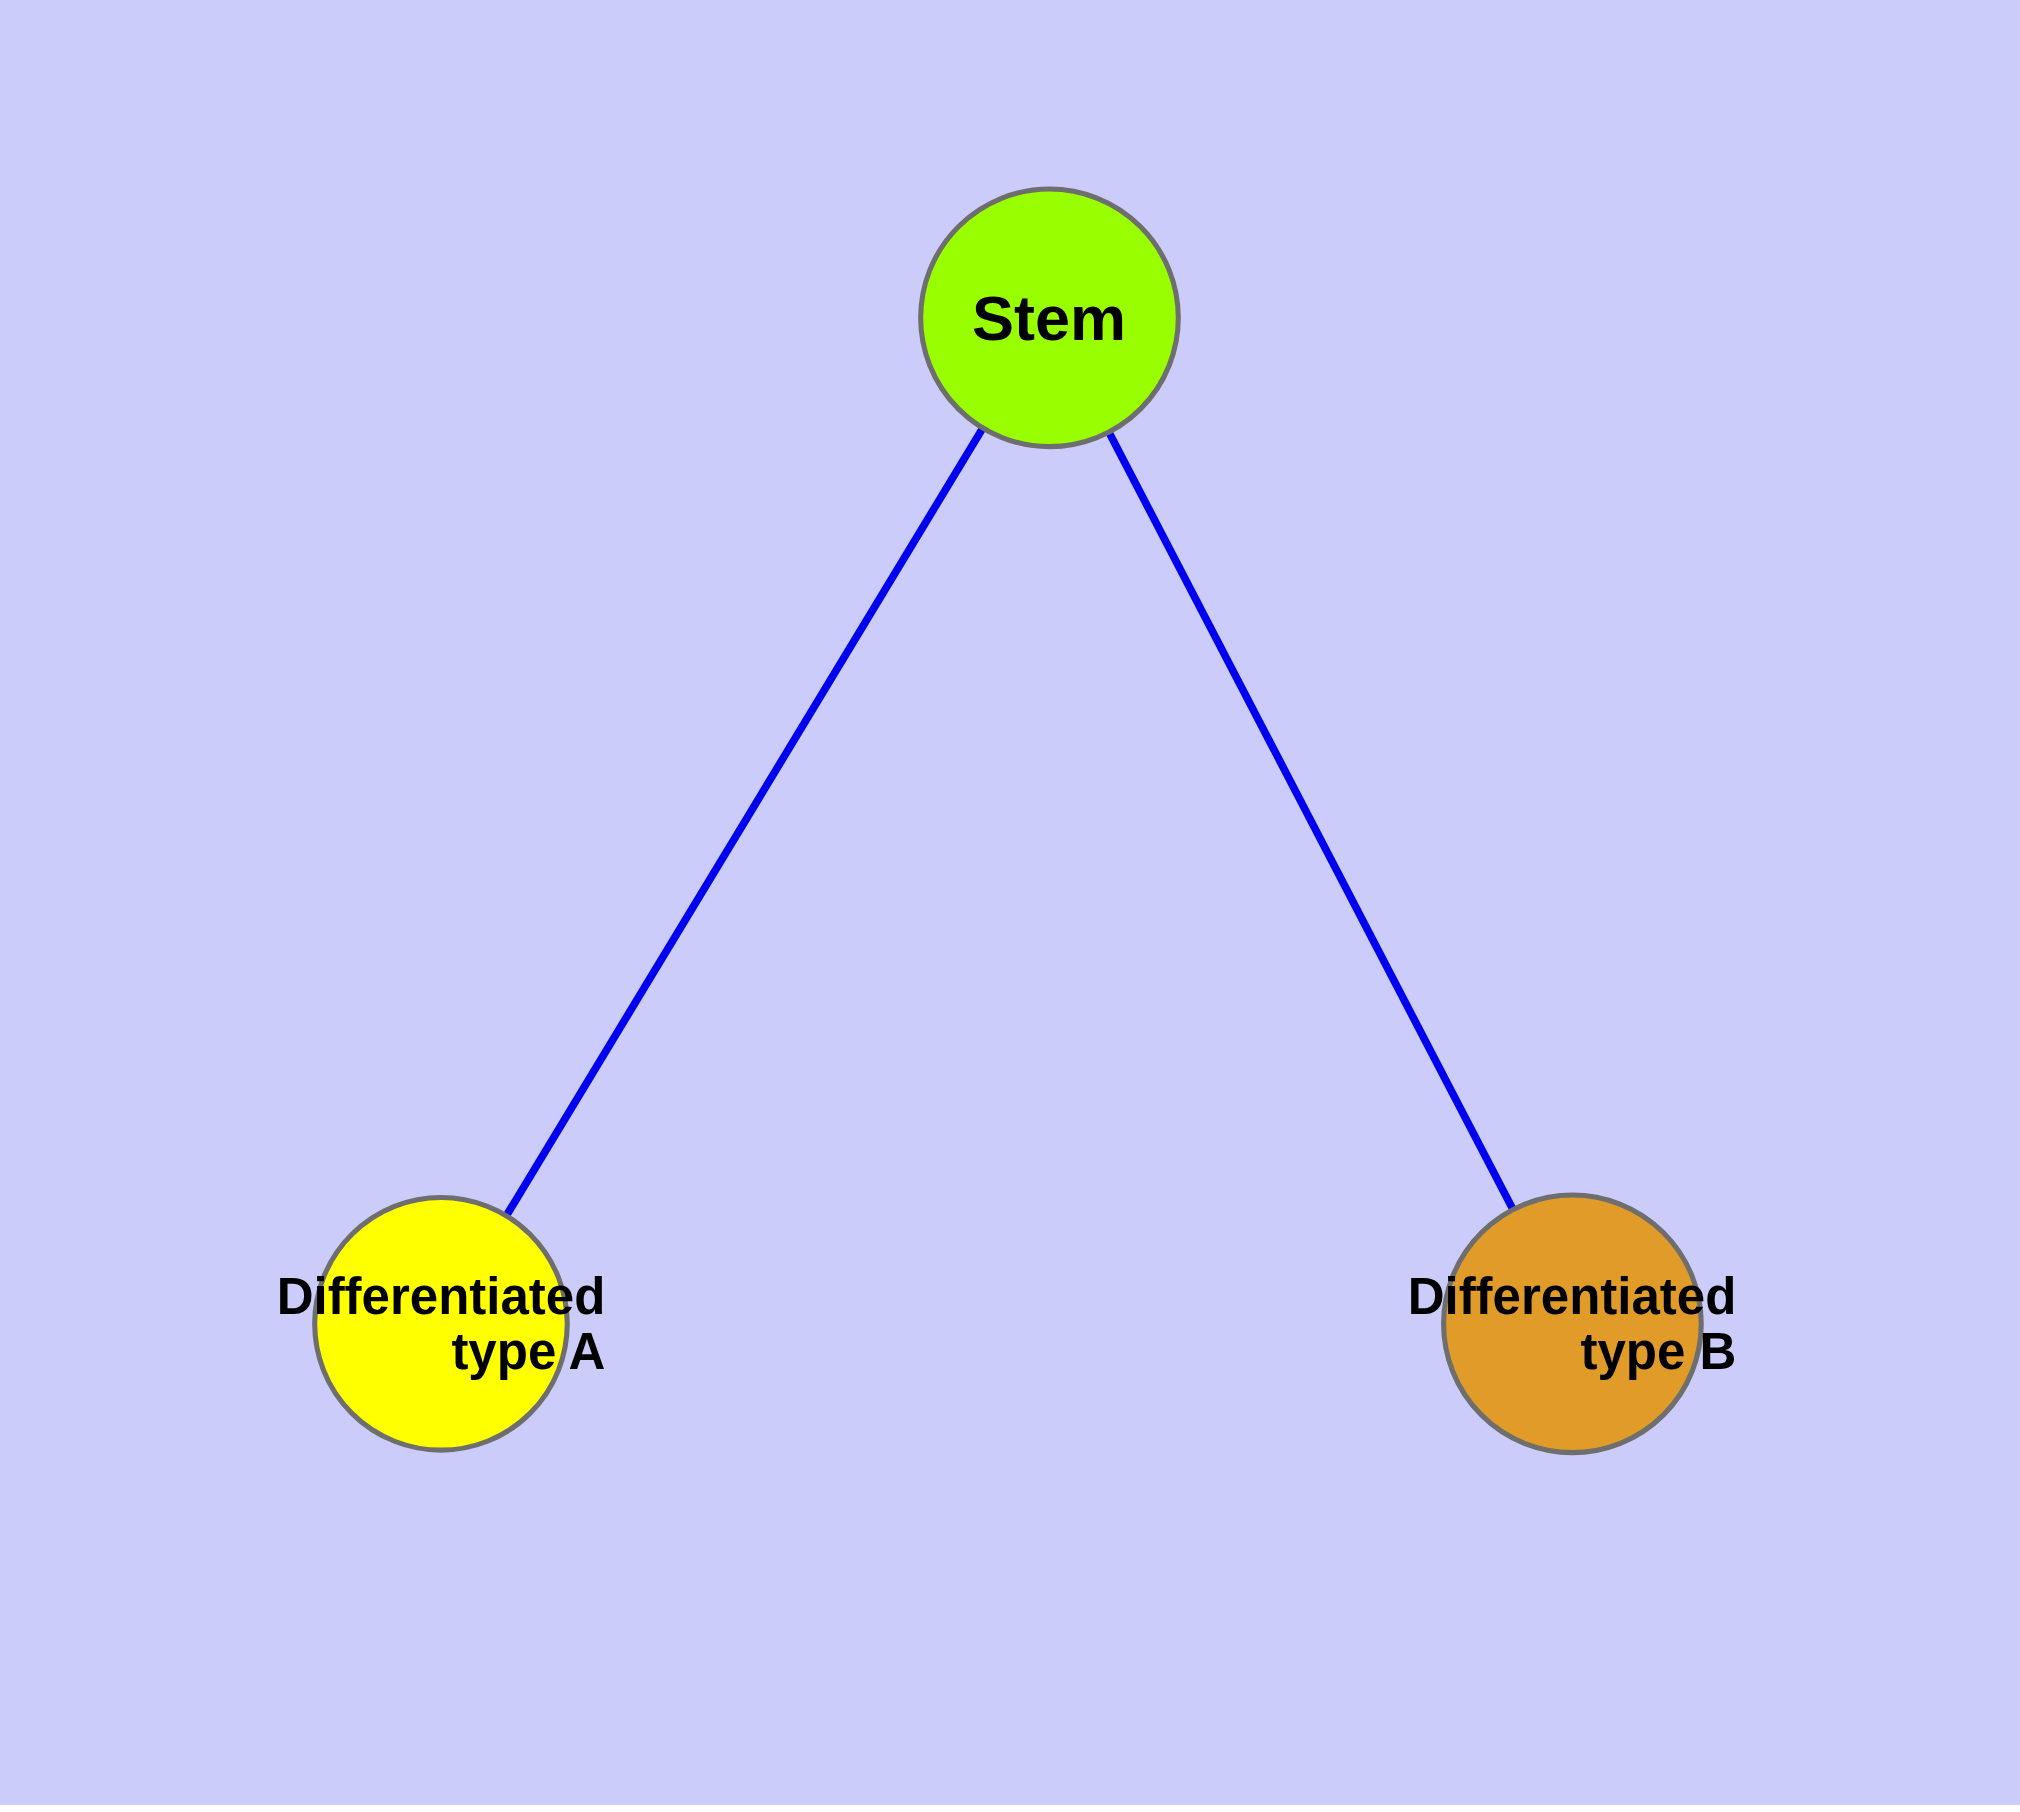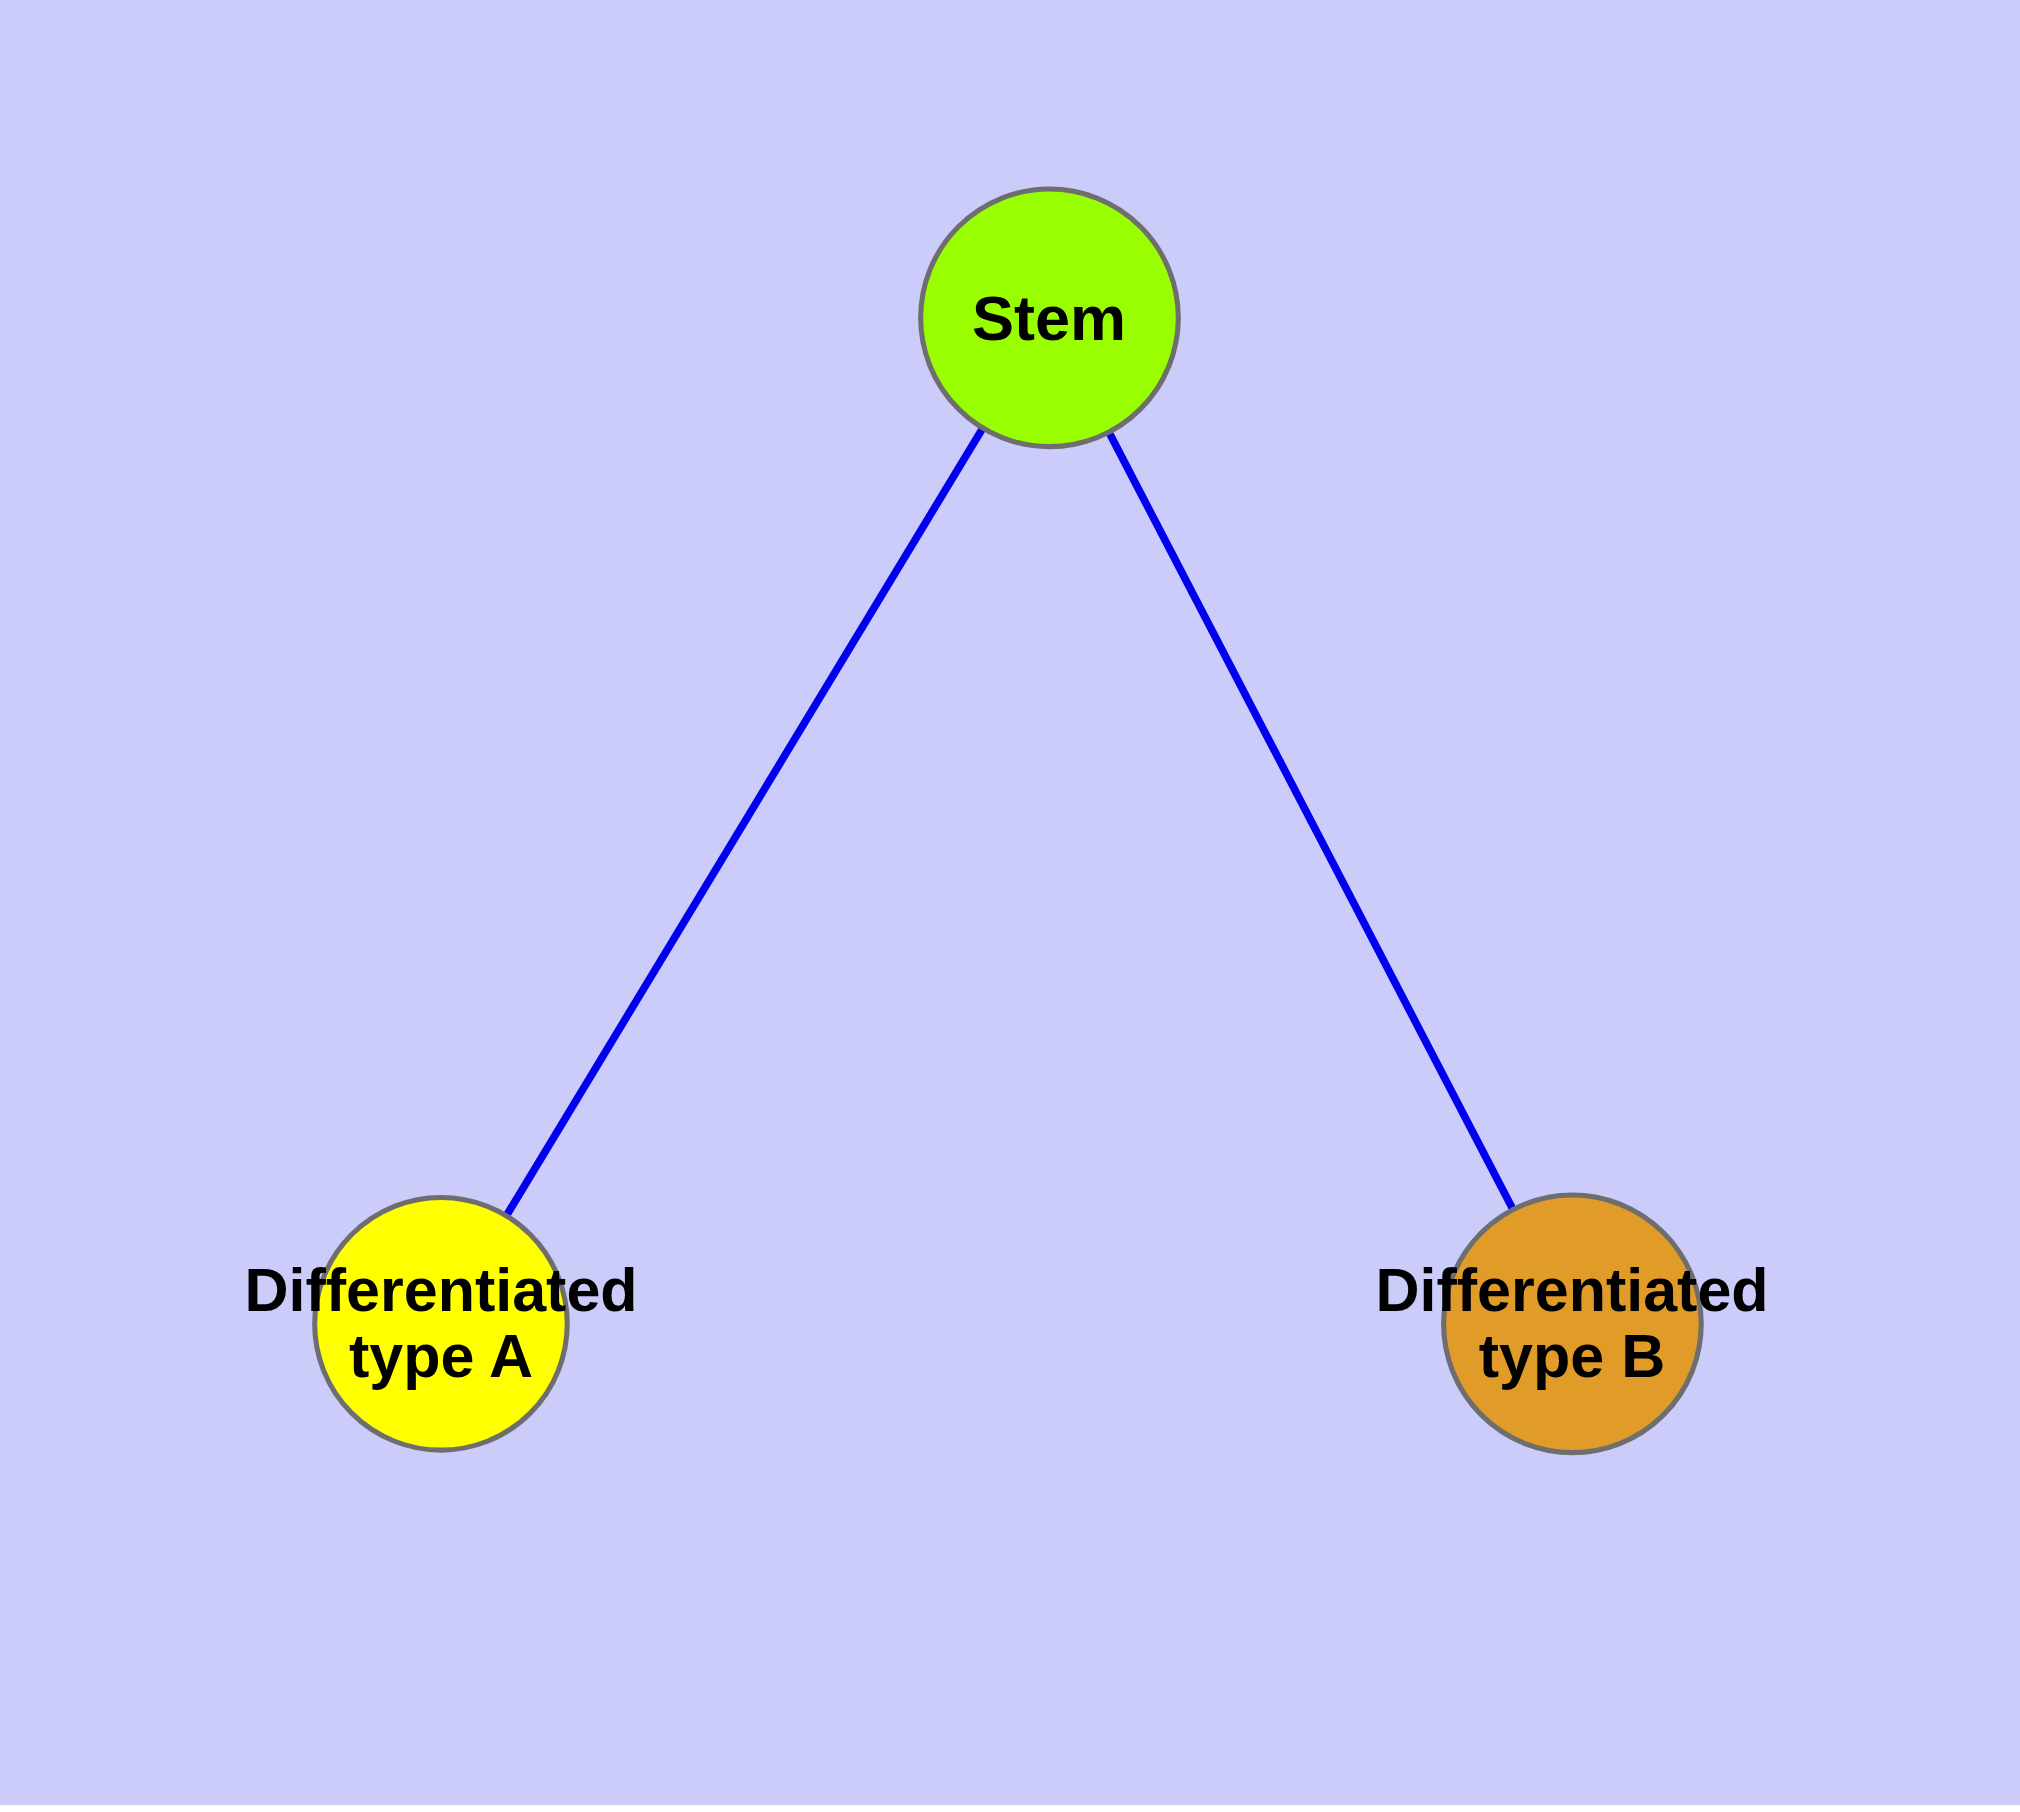--- a/index.html
+++ b/index.html
@@ -27,31 +27,31 @@
     position: absolute;
     left: 0;
     top: 0;
     width: 2021px;
     height: 1812px;
   }
   .node-label {
     position: absolute;
     color: #000000;
     font-weight: bold;
-    text-align: center;
+    text-align: right;
     line-height: 1.08;
     white-space: pre;
     transform: translate(-50%, -50%);
     pointer-events: none;
   }
   .node-label.big {
     font-size: 63px;
   }
   .node-label.small {
-    font-size: 61px;
+    font-size: 51px;
   }
 </style>
 </head>
 <body>
 
 <div id="canvas" style="width: 2021px; height: 1812px; background: rgb(255, 255, 255);">
   <div id="plot-area" style="background: rgb(204, 204, 250);"></div>
 
   <svg id="graph-svg" viewBox="0 0 2384 2138">
     <g id="edges-layer">

